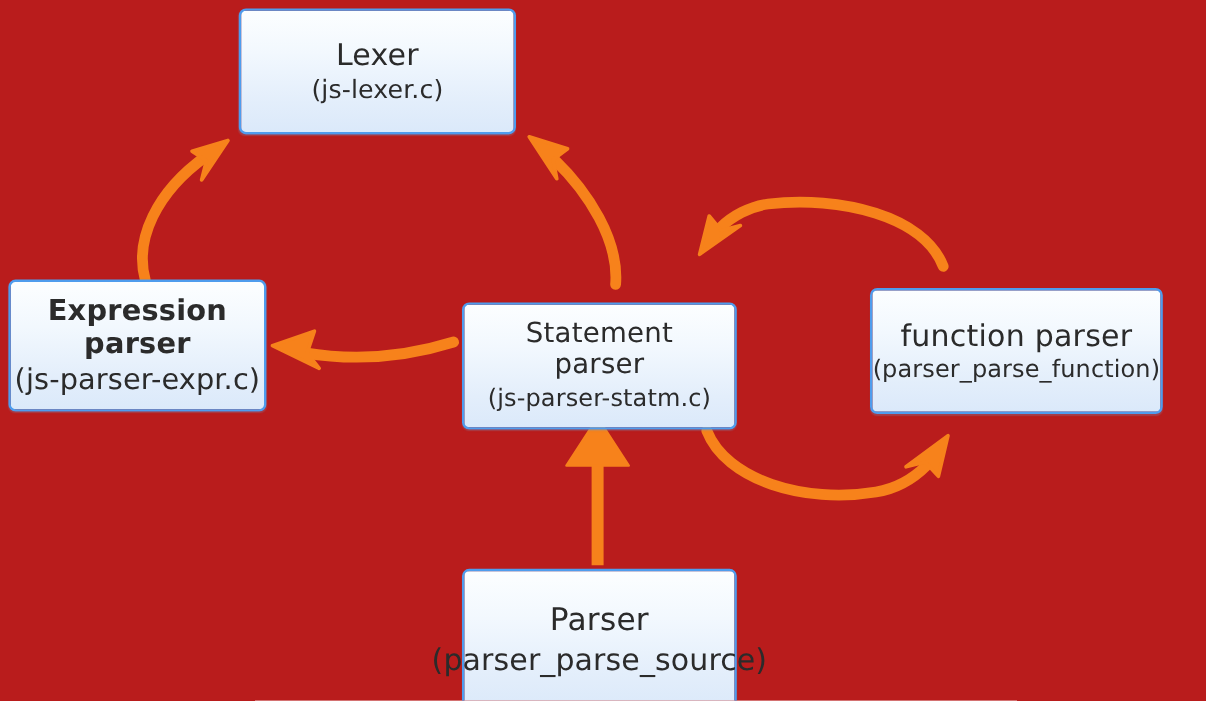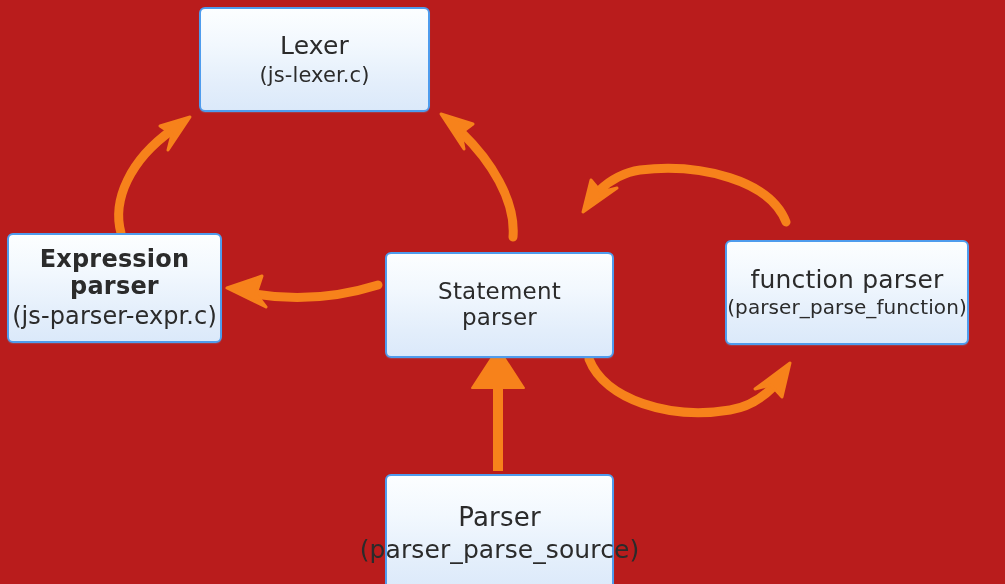--- a/index.html
+++ b/index.html
@@ -118,20 +118,21 @@
 
   <div class="node two-line" id="node-expression">
     <span class="title">Expression</span>
     <span class="title">parser</span>
     <span class="sub">(js-parser-expr.c)</span>
   </div>
 
   <div class="node two-line" id="node-statement">
     <span class="title">Statement</span>
     <span class="title">parser</span>
+    <span class="sub">(js-parser-statm.c)</span>
   </div>
 
   <div class="node" id="node-function">
     <span class="title">function parser</span>
     <span class="sub">(parser_parse_function)</span>
   </div>
 
   <div class="node" id="node-parser">
     <span class="title">Parser</span>
     <span class="sub">(parser_parse_source)</span>

